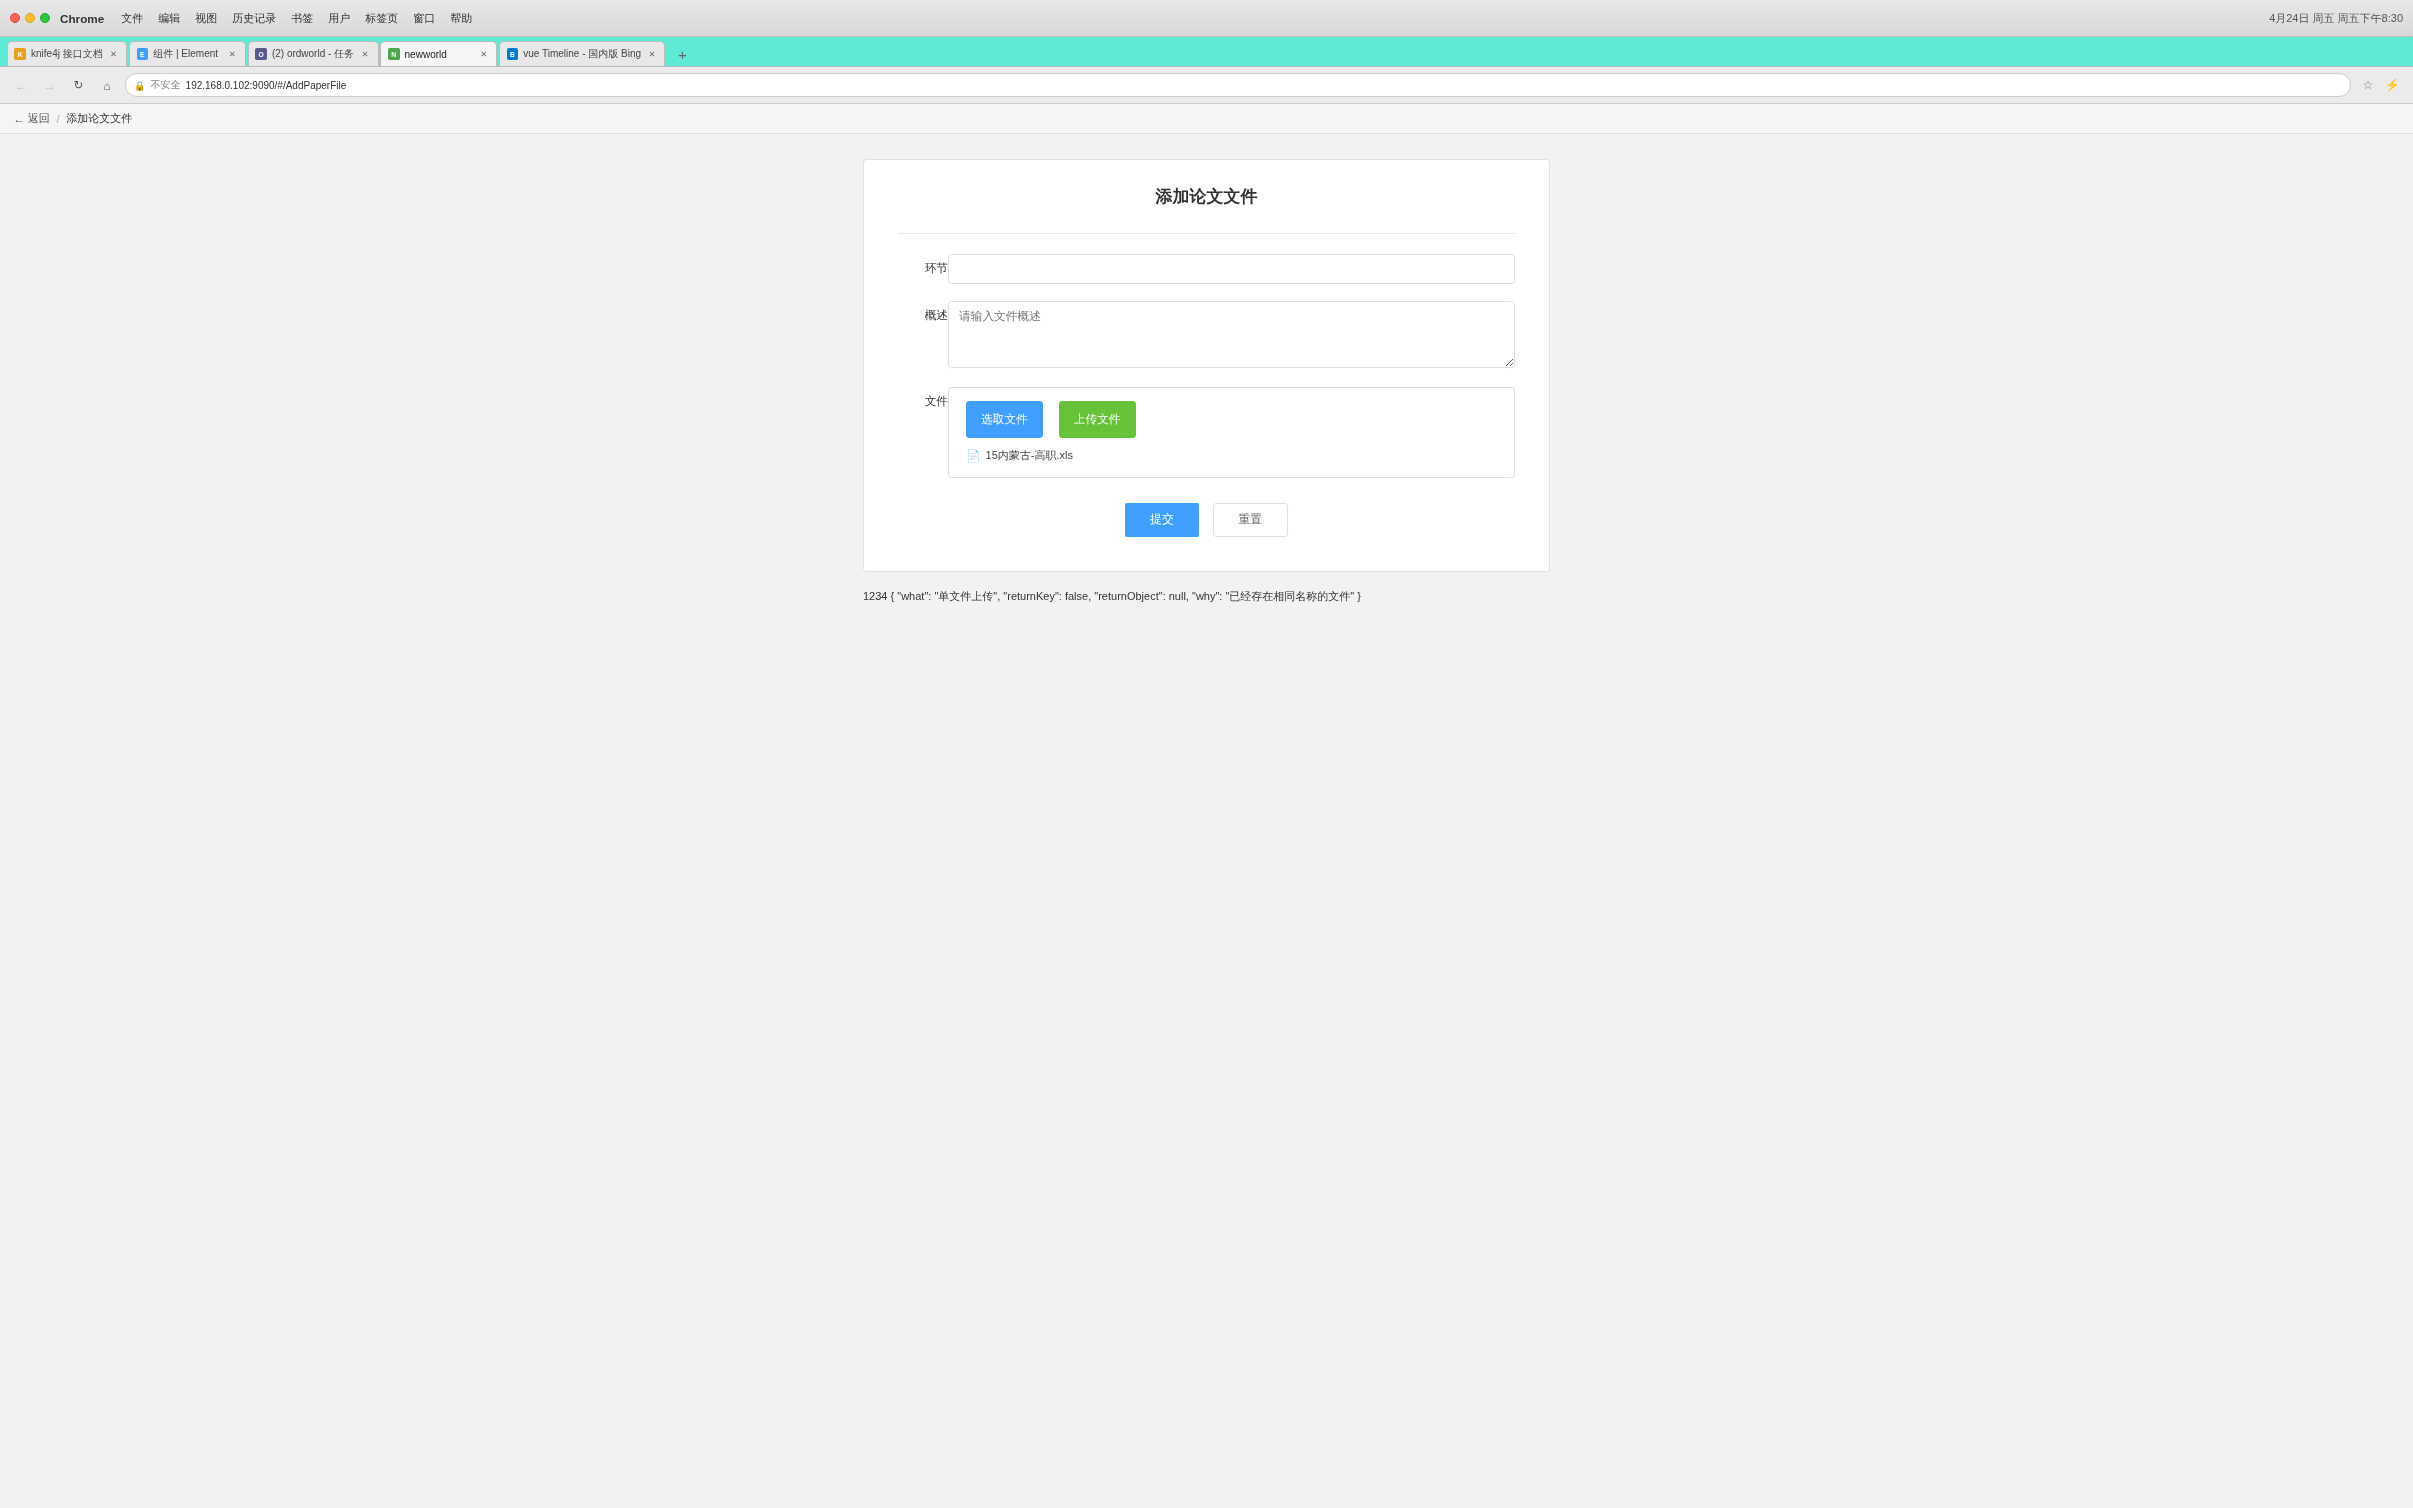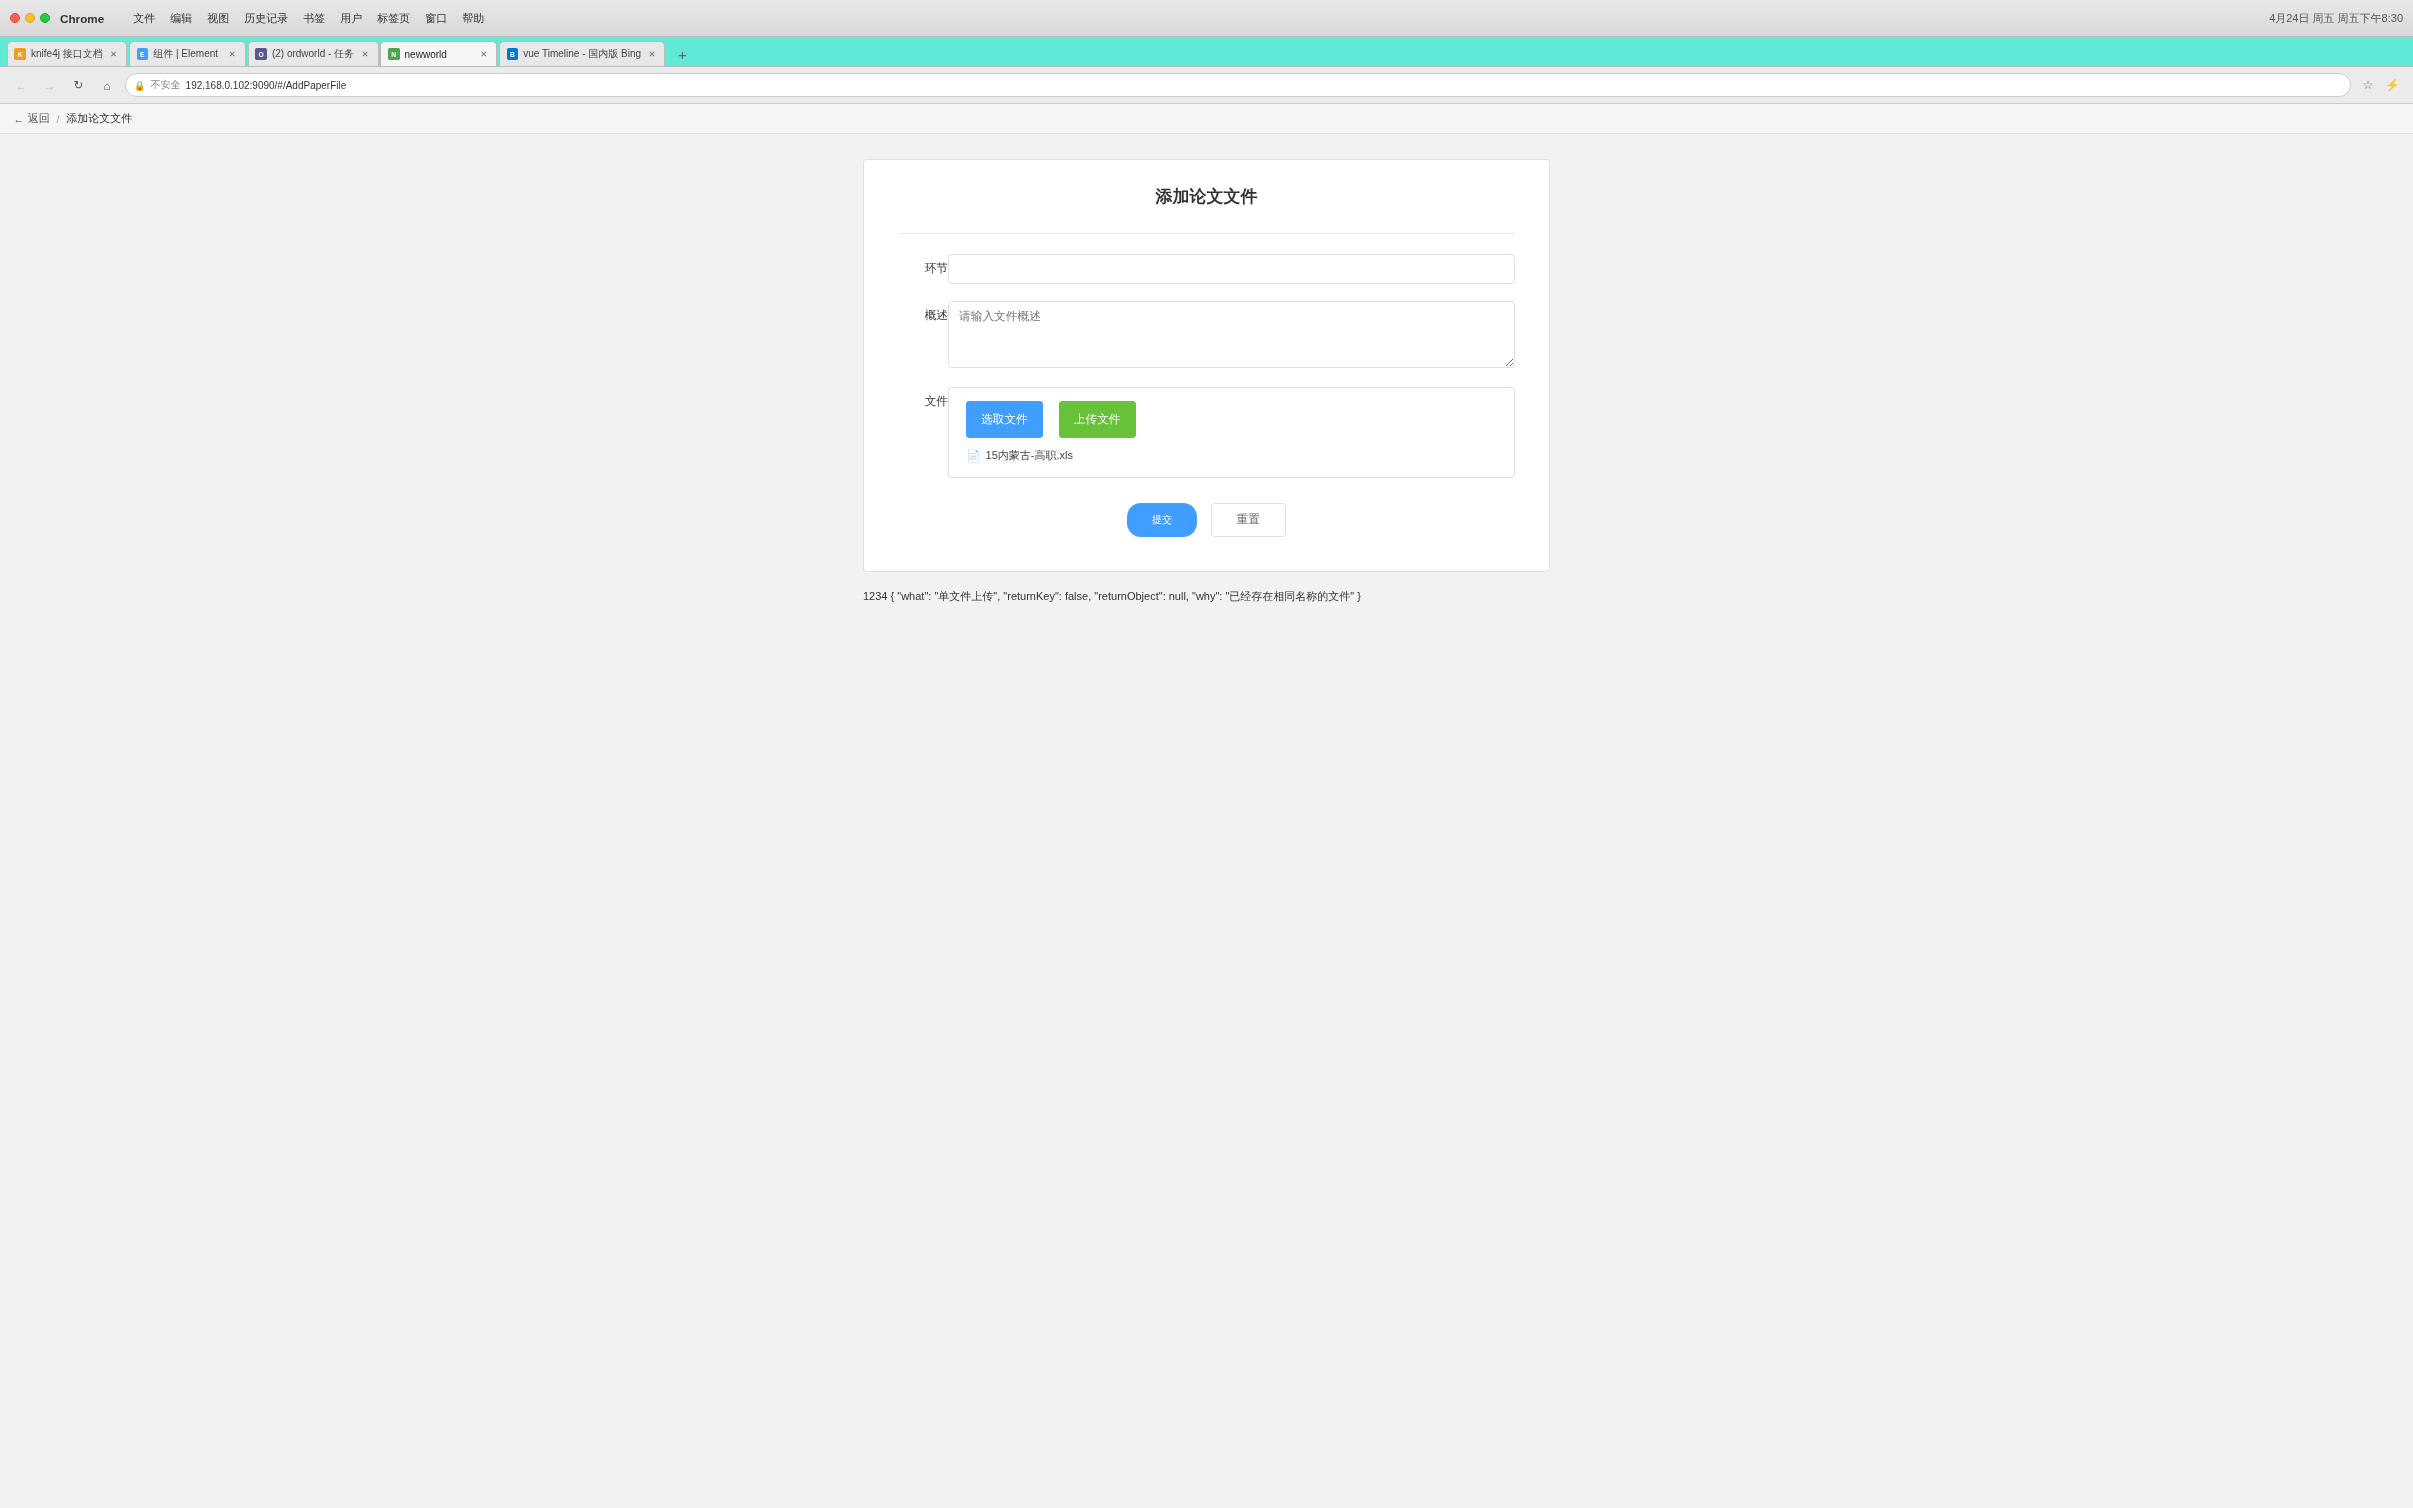--- a/index.html
+++ b/index.html
@@ -19,21 +19,21 @@
       align-items: center;
       padding: 0 10px;
       border-bottom: 0.8px solid #bbb;
       user-select: none;
     }
 
     .titlebar-app-name {
       font-size: 11.7px;
       font-weight: 600;
       color: #333;
-      margin-right: 29px;
+      margin-right: 17px;
     }
 
     .titlebar-menu {
       display: flex;
       gap: 15px;
       font-size: 11px;
       color: #333;
     }
 
     .titlebar-menu span {
@@ -355,23 +355,23 @@
       display: flex;
       justify-content: center;
       gap: 13.4px;
       margin-top: 25px;
     }
 
     .btn-submit {
       background: #409eff;
       color: white;
       border: none;
-      border-radius: 14px;
+      border-radius: 2px;
       padding: 8.4px 25px;
-      font-size: 10px;
+      font-size: 12px;
       cursor: pointer;
       font-family: inherit;
       min-width: 67px;
     }
 
     .btn-reset {
       background: white;
       color: #606266;
       border: 0.8px solid #dcdfe6;
       border-radius: 3.4px;

